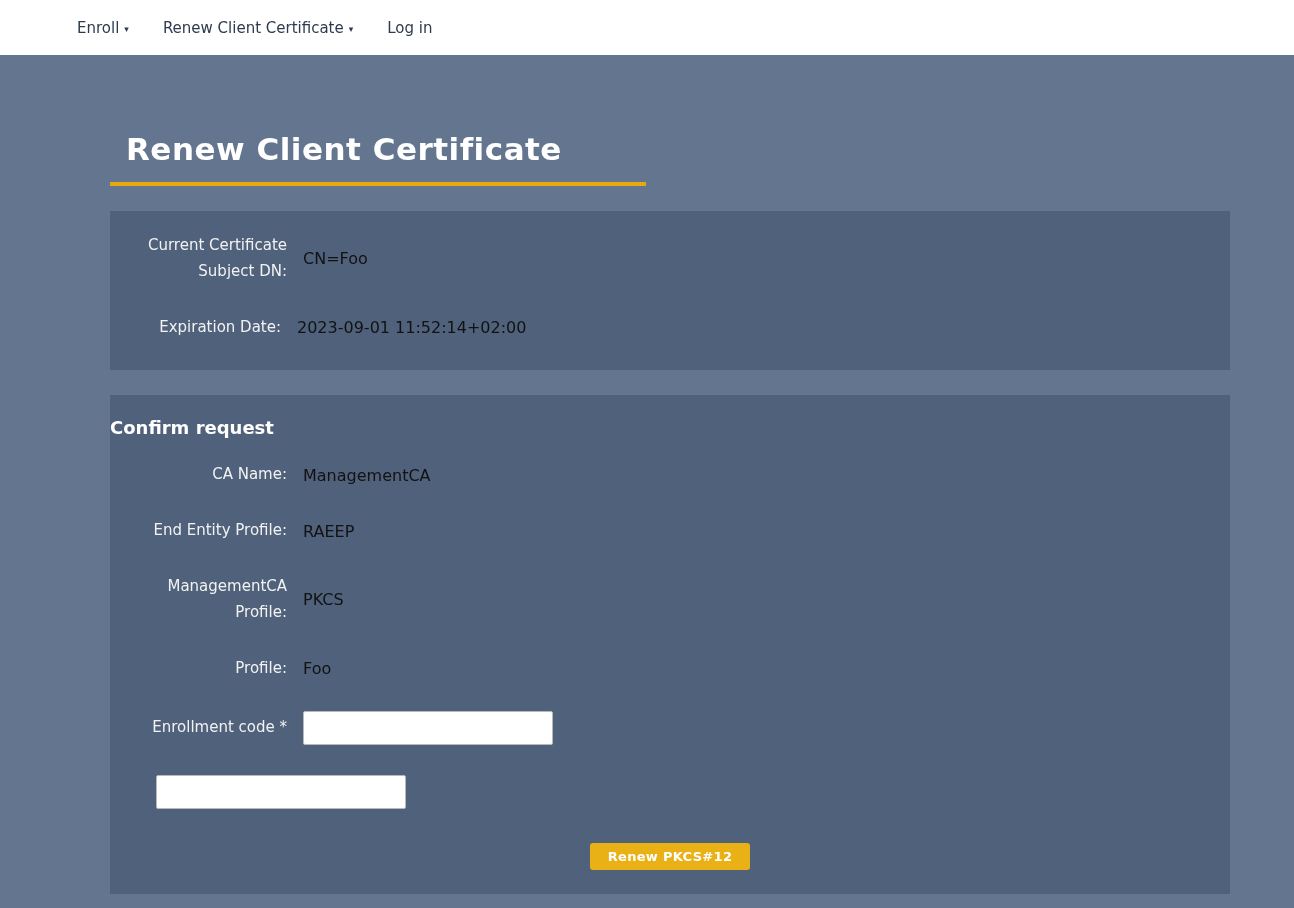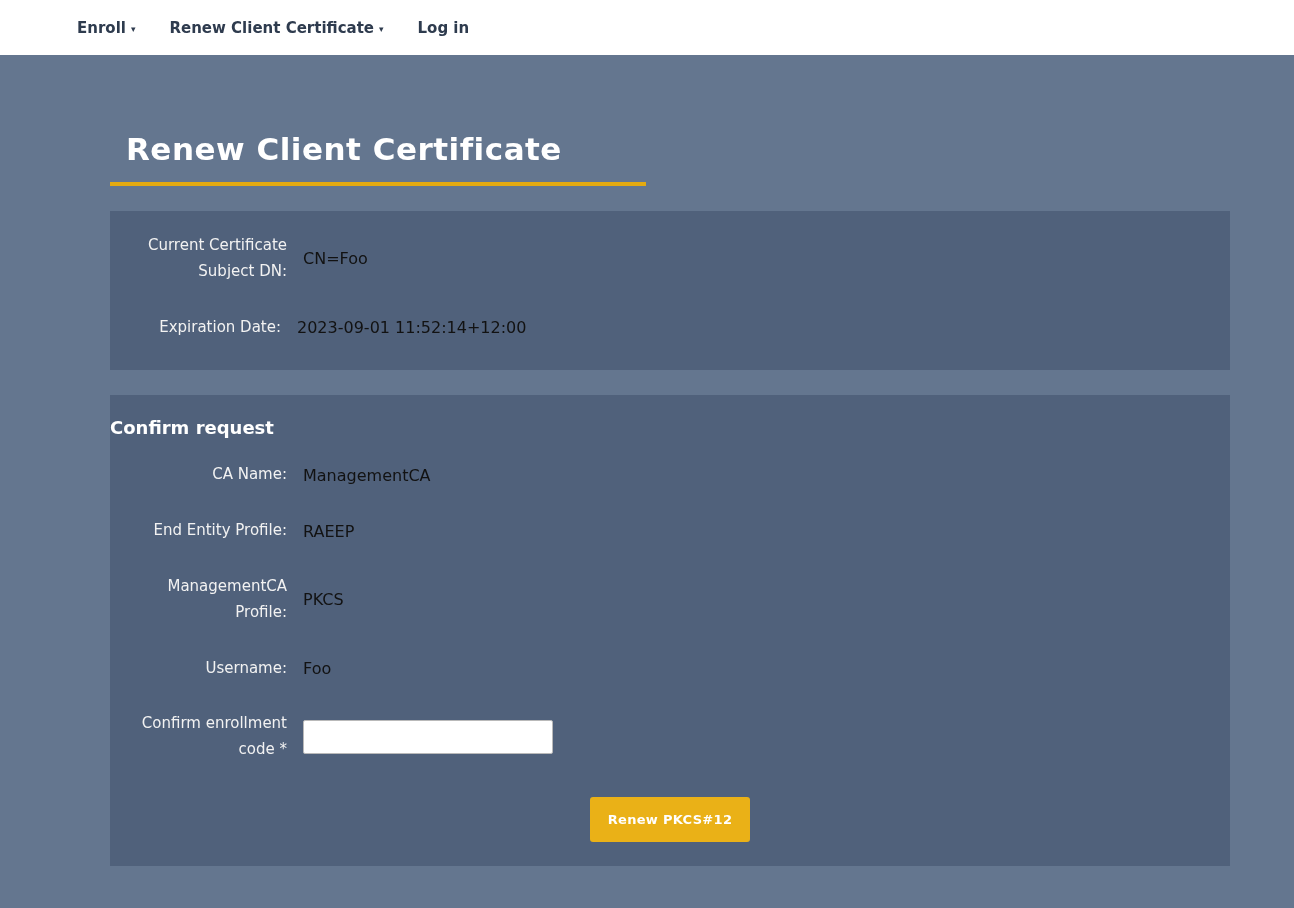--- a/index.html
+++ b/index.html
@@ -15,21 +15,21 @@
   
   .navbar {
     background: #ffffff;
     height: 55px;
     display: flex;
     align-items: center;
     padding-left: 77px;
     gap: 34px;
   }
   .nav-item {
-    font-weight: bold;
+    font-weight: normal;
     font-size: 15px;
     color: #2e3b4e;
     cursor: pointer;
     display: inline-flex;
     align-items: center;
     white-space: nowrap;
   }
   .nav-item .caret {
     font-size: 9px;
     margin-left: 5px;
@@ -108,21 +108,21 @@
     margin-top: 34px;
   }
   .submit-button {
     background: #eab117;
     color: #ffffff;
     border: none;
     border-radius: 3px;
     font-weight: bold;
     font-size: 13px;
     font-family: "DejaVu Sans", "Liberation Sans", sans-serif;
-    padding: 15px 18px;
+    padding: 6px 18px;
     cursor: pointer;
     letter-spacing: 0.3px;
   }
 </style>
 </head>
 <body>
 
 <nav class="navbar">
   <div class="nav-item">
     <span>Enroll</span>
@@ -142,21 +142,21 @@
   <h1 class="page-title">Renew Client Certificate</h1>
   <div class="title-underline"></div>
 
   <section class="panel">
     <div class="info-row">
       <div class="row-label">Current Certificate Subject DN:</div>
       <div class="row-value">CN=Foo</div>
     </div>
     <div class="info-row">
       <div class="row-label">Expiration Date:</div>
-      <div class="row-value">2023-09-01 11:52:14+12:00</div>
+      <div class="row-value">2023-09-01 11:52:14+02:00</div>
     </div>
   </section>
 
   <section class="panel">
     <h2 class="panel-title">Confirm request</h2>
 
     <div class="info-row">
       <div class="row-label">CA Name:</div>
       <div class="row-value">ManagementCA</div>
     </div>
@@ -165,27 +165,30 @@
       <div class="row-label">End Entity Profile:</div>
       <div class="row-value">RAEEP</div>
     </div>
 
     <div class="info-row">
       <div class="row-label">ManagementCA Profile:</div>
       <div class="row-value">PKCS</div>
     </div>
 
     <div class="info-row">
-      <div class="row-label">Username:</div>
+      <div class="row-label">Profile:</div>
       <div class="row-value">Foo</div>
     </div>
 
+    <div class="info-row">
+      <div class="row-label">Enrollment code *</div>
+      <input type="password" class="text-input" value="" style="">
+    </div>
 
     <div class="info-row">
-      <div class="row-label">Confirm enrollment code *</div>
       <input type="password" class="text-input" value="" style="">
     </div>
 
     <div class="button-row">
       <button class="submit-button">Renew PKCS#12</button>
     </div>
   </section>
 
 </main>
 

